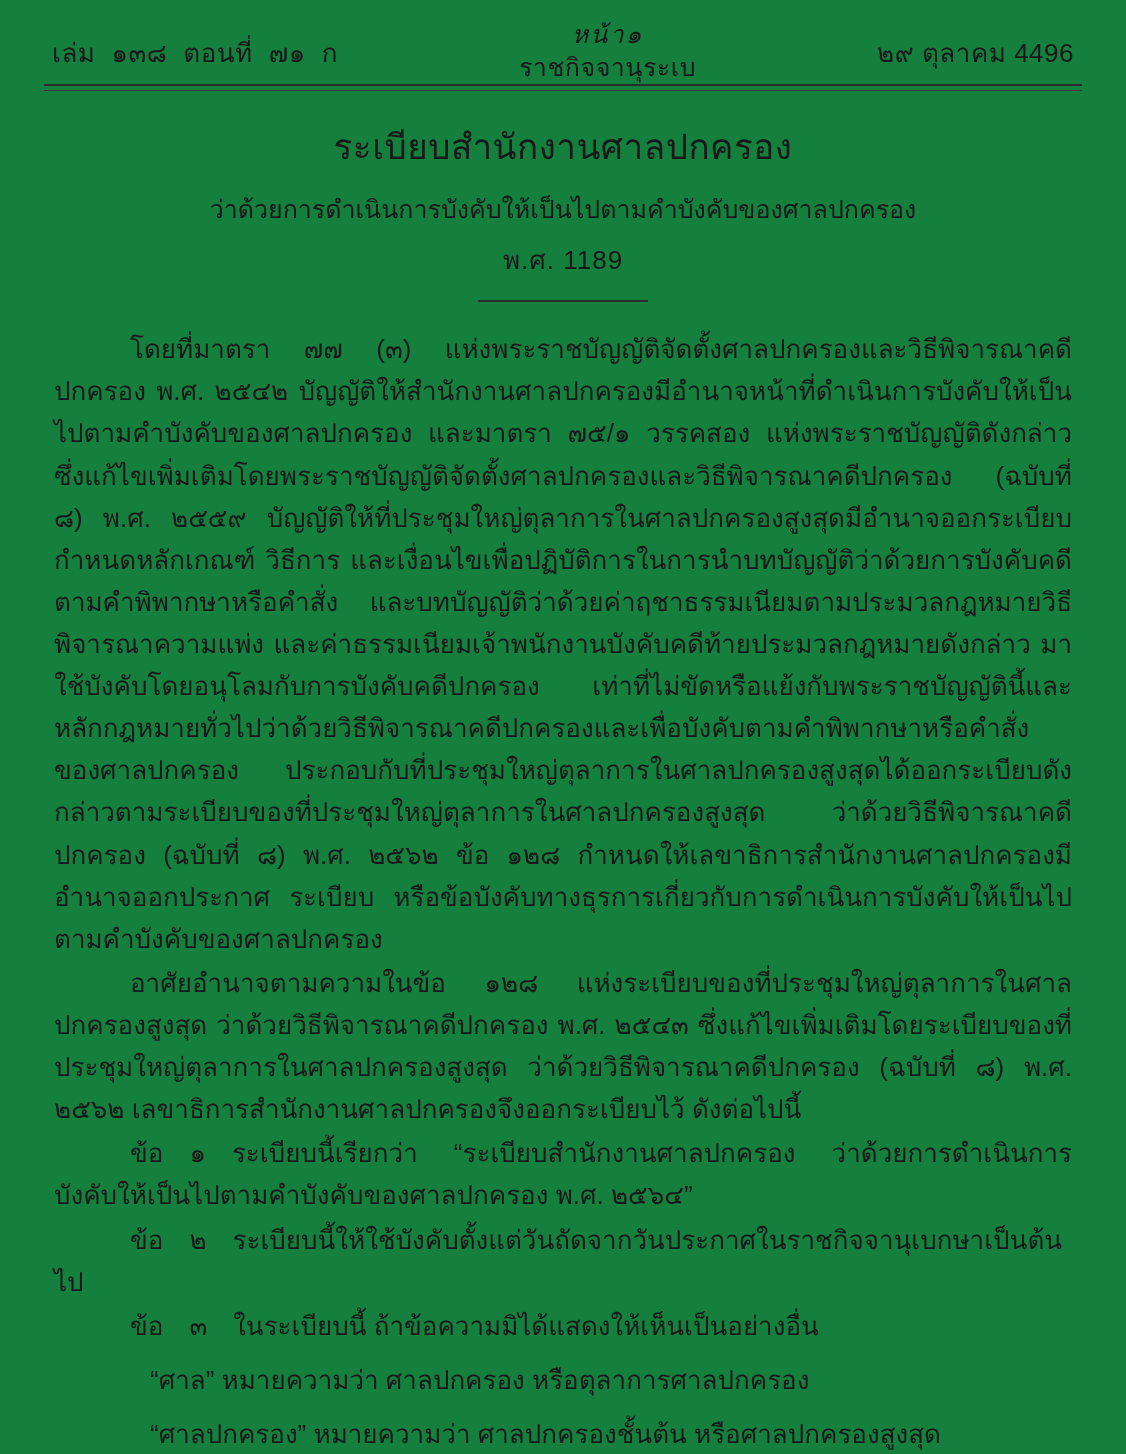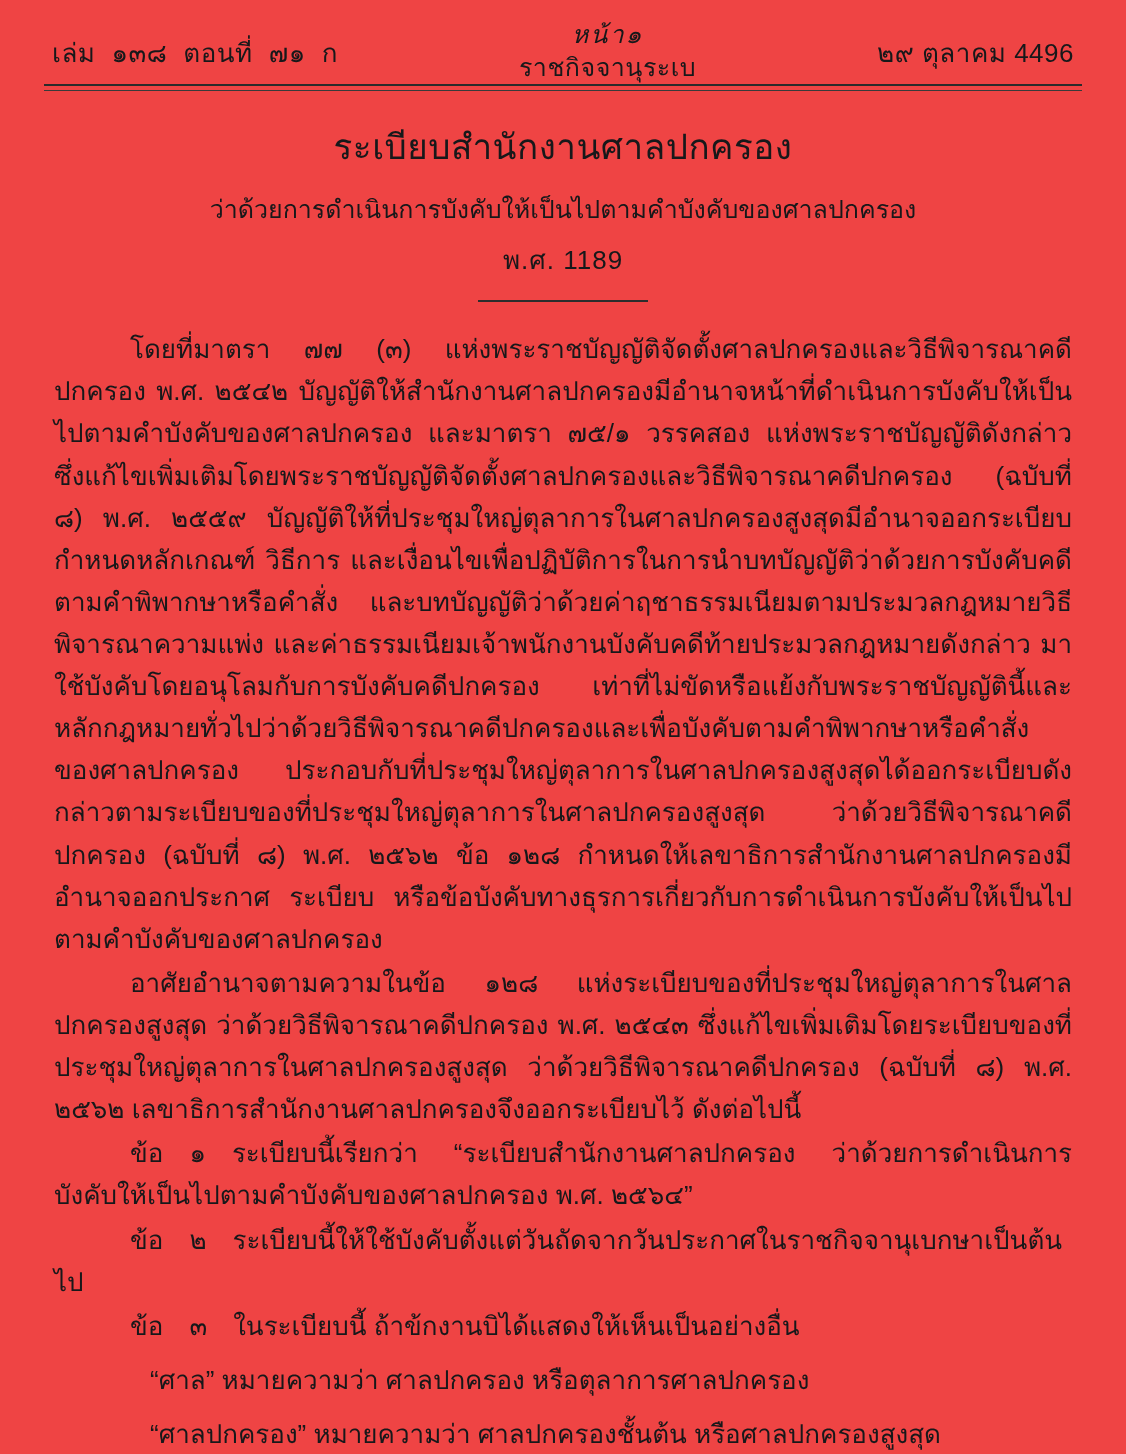--- a/index.html
+++ b/index.html
@@ -7,21 +7,21 @@
     padding: 0;
     background: #ffffff;
   }
   body {
     font-family: "Liberation Sans", "DejaVu Sans", sans-serif;
   }
   .page {
     position: relative;
     width: 1126px;
     height: 1454px;
-    background: #ef4444;
+    background: #15803d;
     box-sizing: border-box;
     overflow: hidden;
     color: #17181a;
   }
 
   
   .gazette-header {
     position: relative;
     padding: 18px 52px 0 52px;
     height: 78px;
@@ -152,21 +152,21 @@
 
     <div class="clause">
       <span>ข้อ</span><span class="num-gap"></span><span>๑</span><span class="num-gap"></span><span>ระเบียบนี้เรียกว่า “ระเบียบสำนักงานศาลปกครอง ว่าด้วยการดำเนินการบังคับให้เป็นไปตามคำบังคับของศาลปกครอง พ.ศ. ๒๕๖๔”</span>
     </div>
 
     <div class="clause">
       <span>ข้อ</span><span class="num-gap"></span><span>๒</span><span class="num-gap"></span><span>ระเบียบนี้ให้ใช้บังคับตั้งแต่วันถัดจากวันประกาศในราชกิจจานุเบกษาเป็นต้นไป</span>
     </div>
 
     <div class="clause">
-      <span>ข้อ</span><span class="num-gap"></span><span>๓</span><span class="num-gap"></span><span>ในระเบียบนี้ ถ้าข้กงานบิได้แสดงให้เห็นเป็นอย่างอื่น</span>
+      <span>ข้อ</span><span class="num-gap"></span><span>๓</span><span class="num-gap"></span><span>ในระเบียบนี้ ถ้าข้อความมิได้แสดงให้เห็นเป็นอย่างอื่น</span>
     </div>
 
     <div class="def">“ศาล” หมายความว่า ศาลปกครอง หรือตุลาการศาลปกครอง</div>
     <div class="def">“ศาลปกครอง” หมายความว่า ศาลปกครองชั้นต้น หรือศาลปกครองสูงสุด</div>
     <div class="def cont">เจ้าของสำนวน</div>
 
   </div>
 </div>
 
 </body></html>

